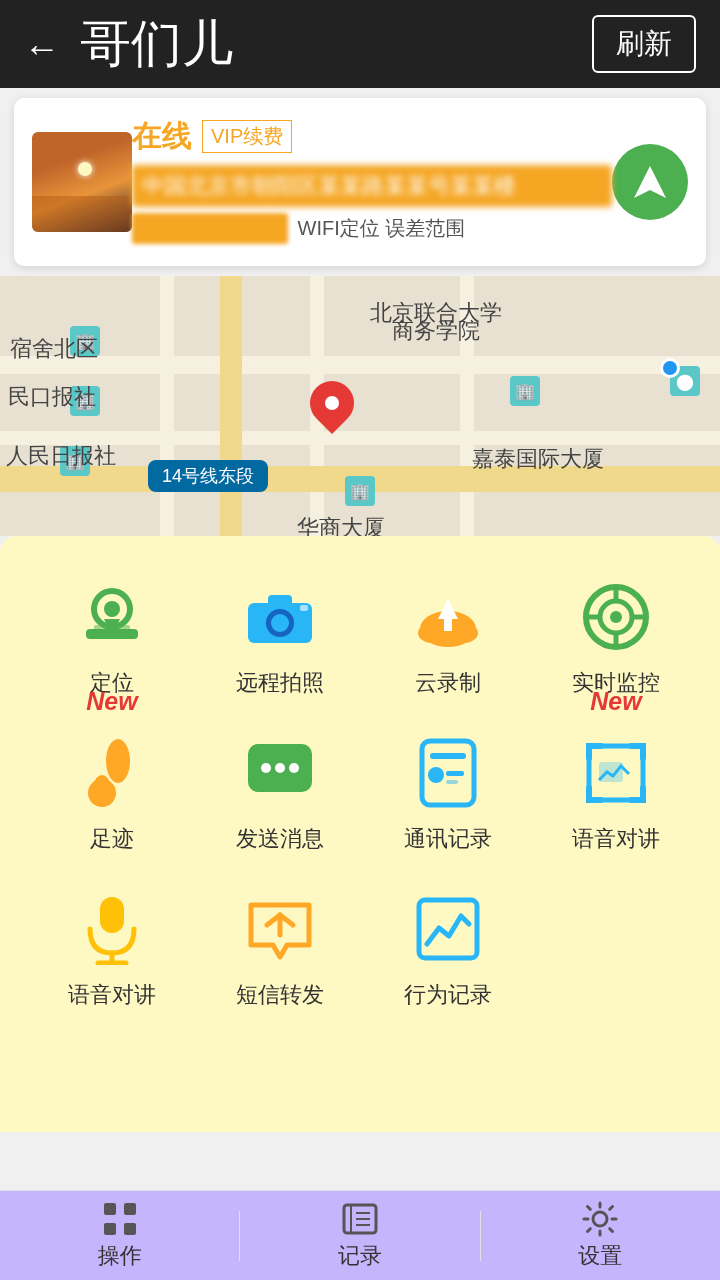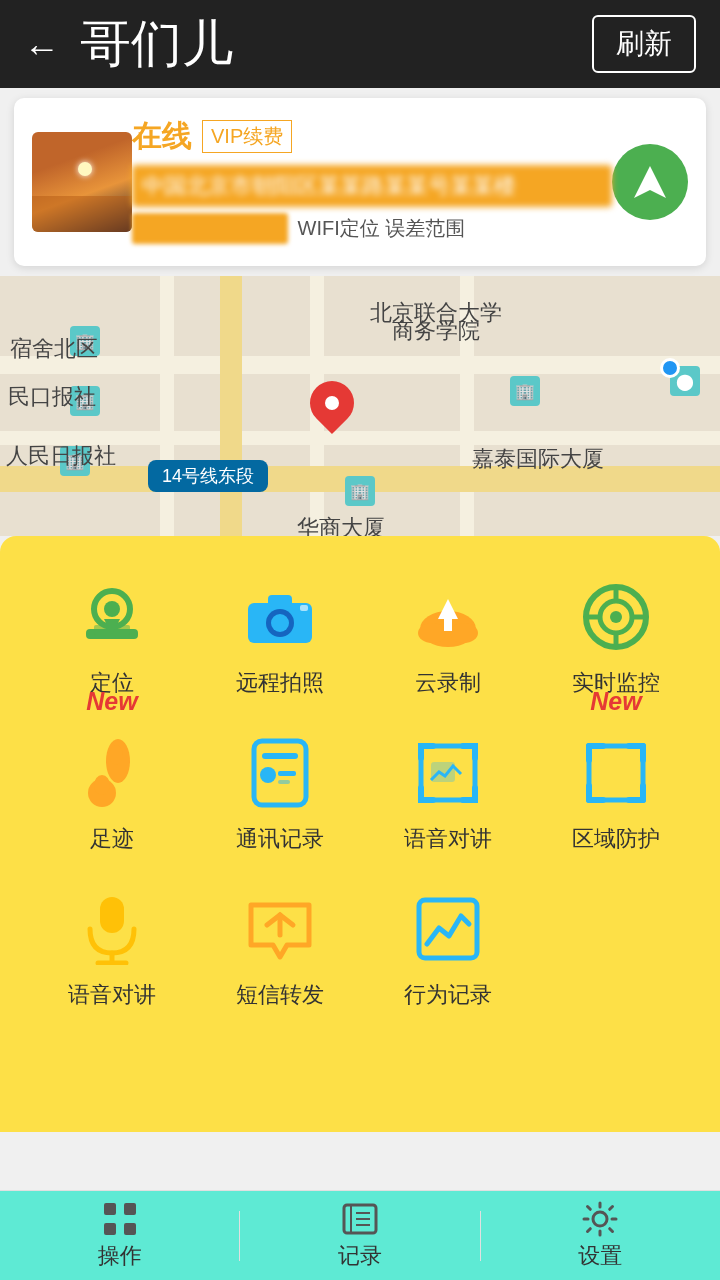--- a/index.html
+++ b/index.html
@@ -229,21 +229,21 @@
       position: absolute;
       width: 20px;
       height: 20px;
       border-radius: 50%;
       background: #2196F3;
       border: 3px solid #fff;
     }
 
     
     .bottom-panel {
-      background: #fde047;
+      background: #fef9c3;
       border-radius: 16px 16px 0 0;
       padding: 28px 20px 0 28px;
       min-height: 580px;
       position: relative;
       z-index: 5;
     }
     .grid {
       display: grid;
       grid-template-columns: repeat(4, 1fr);
       gap: 0;
@@ -281,21 +281,21 @@
 
     
     svg { display: block; }
 
     
     .bottom-nav {
       position: fixed;
       bottom: 0;
       width: 720px;
       height: 90px;
-      background: #5eead4;
+      background: #c4b5fd;
       border-top: 1px solid #e0e0e0;
       display: flex;
       align-items: center;
     }
     .nav-item {
       flex: 1;
       display: flex;
       flex-direction: column;
       align-items: center;
       justify-content: center;
@@ -447,20 +447,32 @@
         <svg width="60" height="72" viewBox="0 0 60 72">
           <ellipse cx="20" cy="56" rx="14" ry="14" fill="#FFA726"></ellipse>
           <ellipse cx="20" cy="48" rx="8" ry="10" fill="#FFA726"></ellipse>
           <ellipse cx="36" cy="24" rx="12" ry="22" fill="#FFA726"></ellipse>
           <ellipse cx="34" cy="18" rx="7" ry="10" fill="#FFA726"></ellipse>
         </svg>
       </div>
       <span class="grid-label">足迹</span>
     </div>
 
+    <div class="grid-item">
+      <div class="grid-icon-wrap">
+        <svg width="72" height="66" viewBox="0 0 72 66">
+          <rect x="4" y="4" width="64" height="48" rx="10" fill="#4CAF50"></rect>
+          <polygon points="16,52 24,44 36,44" fill="#4CAF50"></polygon>
+          <circle cx="22" cy="28" r="5" fill="#fff"></circle>
+          <circle cx="36" cy="28" r="5" fill="#fff"></circle>
+          <circle cx="50" cy="28" r="5" fill="#fff"></circle>
+        </svg>
+      </div>
+      <span class="grid-label">发送消息</span>
+    </div>
 
     <div class="grid-item">
       <div class="grid-icon-wrap">
         <svg width="64" height="72" viewBox="0 0 64 72">
           <rect x="6" y="4" width="52" height="64" rx="8" fill="none" stroke="#29B6F6" stroke-width="5"></rect>
           <rect x="14" y="16" width="36" height="6" rx="3" fill="#29B6F6"></rect>
           <circle cx="20" cy="38" r="8" fill="#29B6F6"></circle>
           <rect x="30" y="34" width="18" height="5" rx="2" fill="#29B6F6"></rect>
           <rect x="30" y="43" width="12" height="4" rx="2" fill="#29B6F6" opacity="0.5"></rect>
         </svg>
@@ -476,36 +488,20 @@
           <polyline points="50,8 62,8 62,20" fill="none" stroke="#29B6F6" stroke-width="6" stroke-linecap="round"></polyline>
           <polyline points="8,50 8,62 20,62" fill="none" stroke="#29B6F6" stroke-width="6" stroke-linecap="round"></polyline>
           <polyline points="50,62 62,62 62,50" fill="none" stroke="#29B6F6" stroke-width="6" stroke-linecap="round"></polyline>
           <rect x="18" y="24" width="24" height="20" rx="3" fill="#29B6F6" opacity="0.3"></rect>
           <polyline points="18,42 26,34 32,38 40,28 48,36" fill="none" stroke="#29B6F6" stroke-width="3"></polyline>
         </svg>
       </div>
       <span class="grid-label">语音对讲</span>
     </div>
 
-    <div class="grid-item">
-      <div class="grid-icon-wrap">
-        <svg width="70" height="70" viewBox="0 0 70 70">
-          <rect x="8" y="8" width="54" height="54" rx="4" fill="none" stroke="#29B6F6" stroke-width="5"></rect>
-          <line x1="8" y1="8" x2="22" y2="8" stroke="#29B6F6" stroke-width="6" stroke-linecap="round"></line>
-          <line x1="8" y1="8" x2="8" y2="22" stroke="#29B6F6" stroke-width="6" stroke-linecap="round"></line>
-          <line x1="62" y1="8" x2="48" y2="8" stroke="#29B6F6" stroke-width="6" stroke-linecap="round"></line>
-          <line x1="62" y1="8" x2="62" y2="22" stroke="#29B6F6" stroke-width="6" stroke-linecap="round"></line>
-          <line x1="8" y1="62" x2="22" y2="62" stroke="#29B6F6" stroke-width="6" stroke-linecap="round"></line>
-          <line x1="8" y1="62" x2="8" y2="48" stroke="#29B6F6" stroke-width="6" stroke-linecap="round"></line>
-          <line x1="62" y1="62" x2="48" y2="62" stroke="#29B6F6" stroke-width="6" stroke-linecap="round"></line>
-          <line x1="62" y1="62" x2="62" y2="48" stroke="#29B6F6" stroke-width="6" stroke-linecap="round"></line>
-        </svg>
-      </div>
-      <span class="grid-label">区域防护</span>
-    </div>
 
     <div class="grid-item">
       <div class="grid-icon-wrap">
         <svg width="60" height="72" viewBox="0 0 60 72">
           <rect x="18" y="4" width="24" height="36" rx="12" fill="#FFC107"></rect>
           <path d="M8 36 Q8 60 30 60 Q52 60 52 36" fill="none" stroke="#FFC107" stroke-width="5" stroke-linecap="round"></path>
           <line x1="30" y1="60" x2="30" y2="70" stroke="#FFC107" stroke-width="5" stroke-linecap="round"></line>
           <line x1="16" y1="70" x2="44" y2="70" stroke="#FFC107" stroke-width="5" stroke-linecap="round"></line>
         </svg>
       </div>

